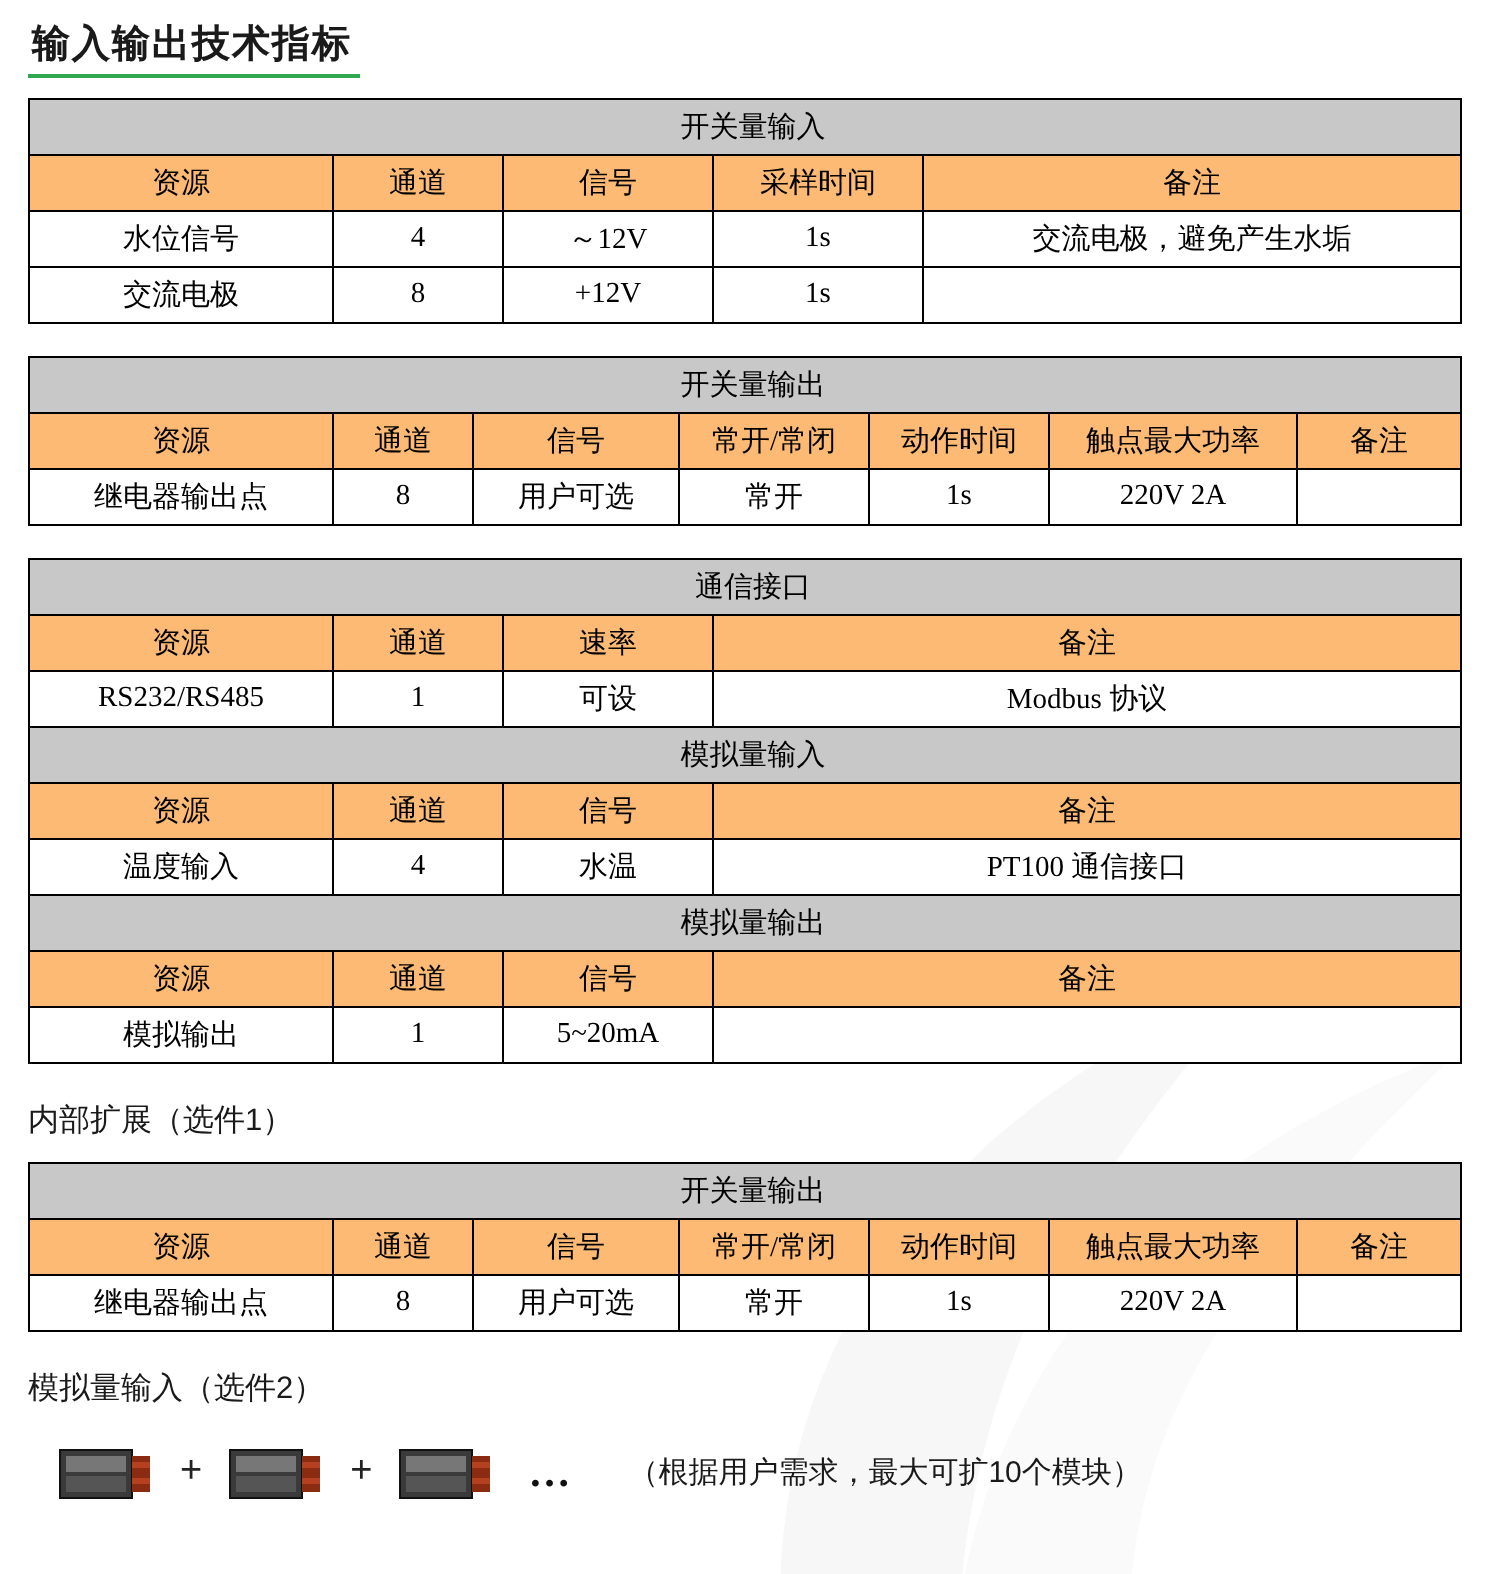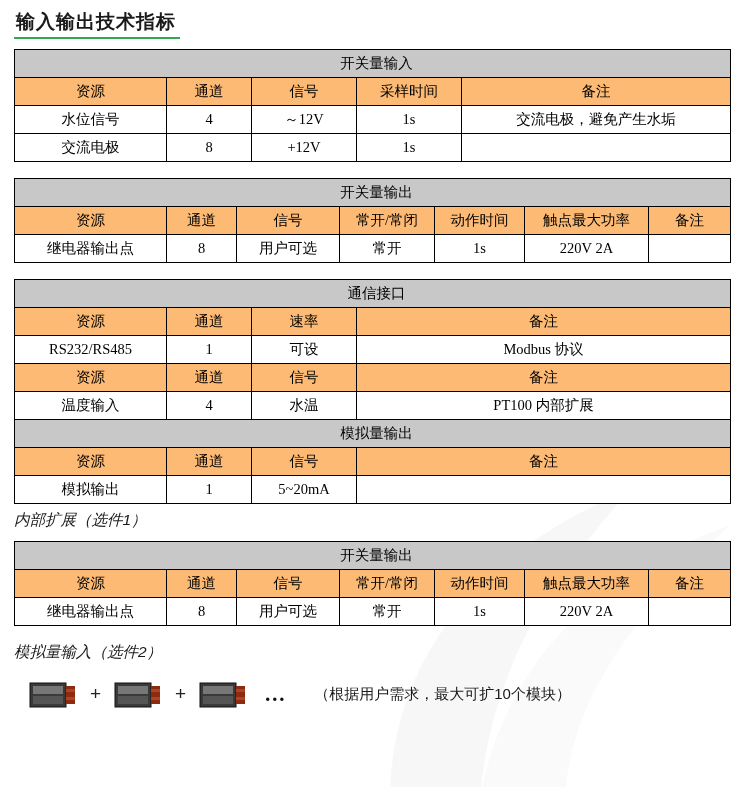--- a/index.html
+++ b/index.html
@@ -75,22 +75,21 @@
   .tight {
     margin-bottom: 0 !important;
   }
   .subhead {
     font-family: "Liberation Sans", "DejaVu Sans", sans-serif;
     font-size: 15.5px;
     color: #1a1a1a;
     margin: 0 0 10px 0;
   }
   .gap-top {
-    margin-top: 6px;
-    font-style: italic;
+    margin-top: 18px;
   }
   .modules {
     margin-top: 14px;
     display: flex;
     align-items: center;
     gap: 10px;
     padding-left: 14px;
   }
   .module-img {
     width: 50px;
@@ -223,31 +222,34 @@
           <td>速率</td>
           <td>备注</td>
         </tr>
         <tr>
           <td>RS232/RS485</td>
           <td>1</td>
           <td>可设</td>
           <td>Modbus 协议</td>
         </tr>
 
+        <tr class="band">
+          <td colspan="4">模拟量输入</td>
+        </tr>
         <tr class="head">
           <td>资源</td>
           <td>通道</td>
           <td>信号</td>
           <td>备注</td>
         </tr>
         <tr>
           <td>温度输入</td>
           <td>4</td>
           <td>水温</td>
-          <td>PT100 内部扩展</td>
+          <td>PT100 通信接口</td>
         </tr>
 
         <tr class="band">
           <td colspan="4">模拟量输出</td>
         </tr>
         <tr class="head">
           <td>资源</td>
           <td>通道</td>
           <td>信号</td>
           <td>备注</td>

